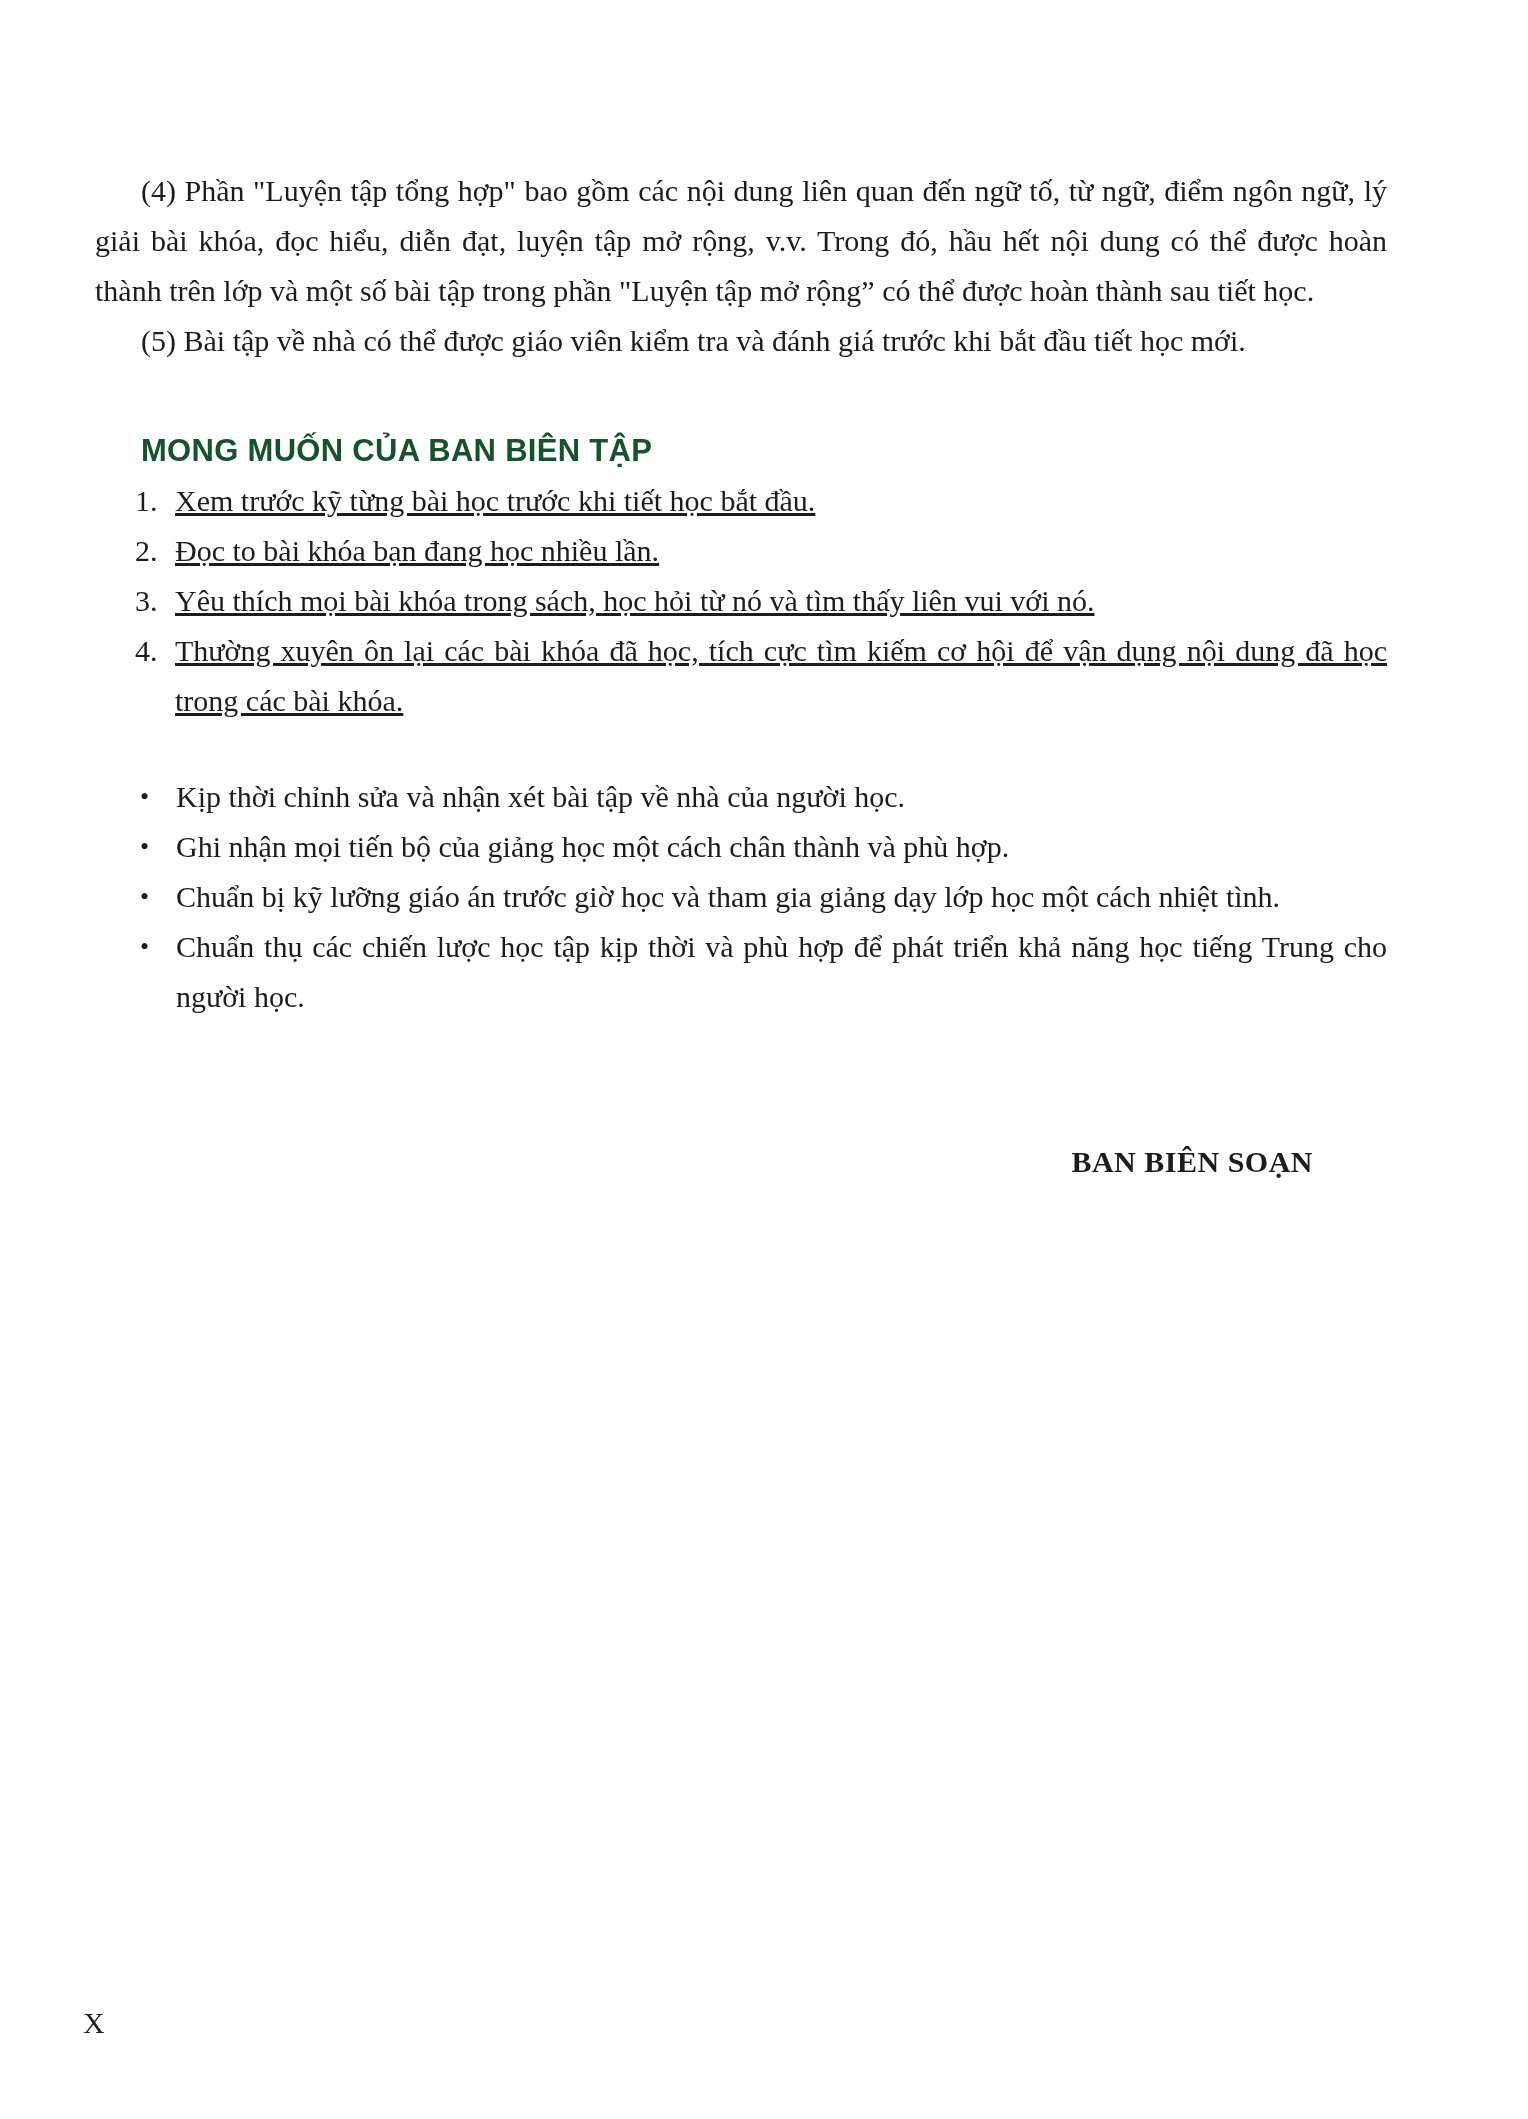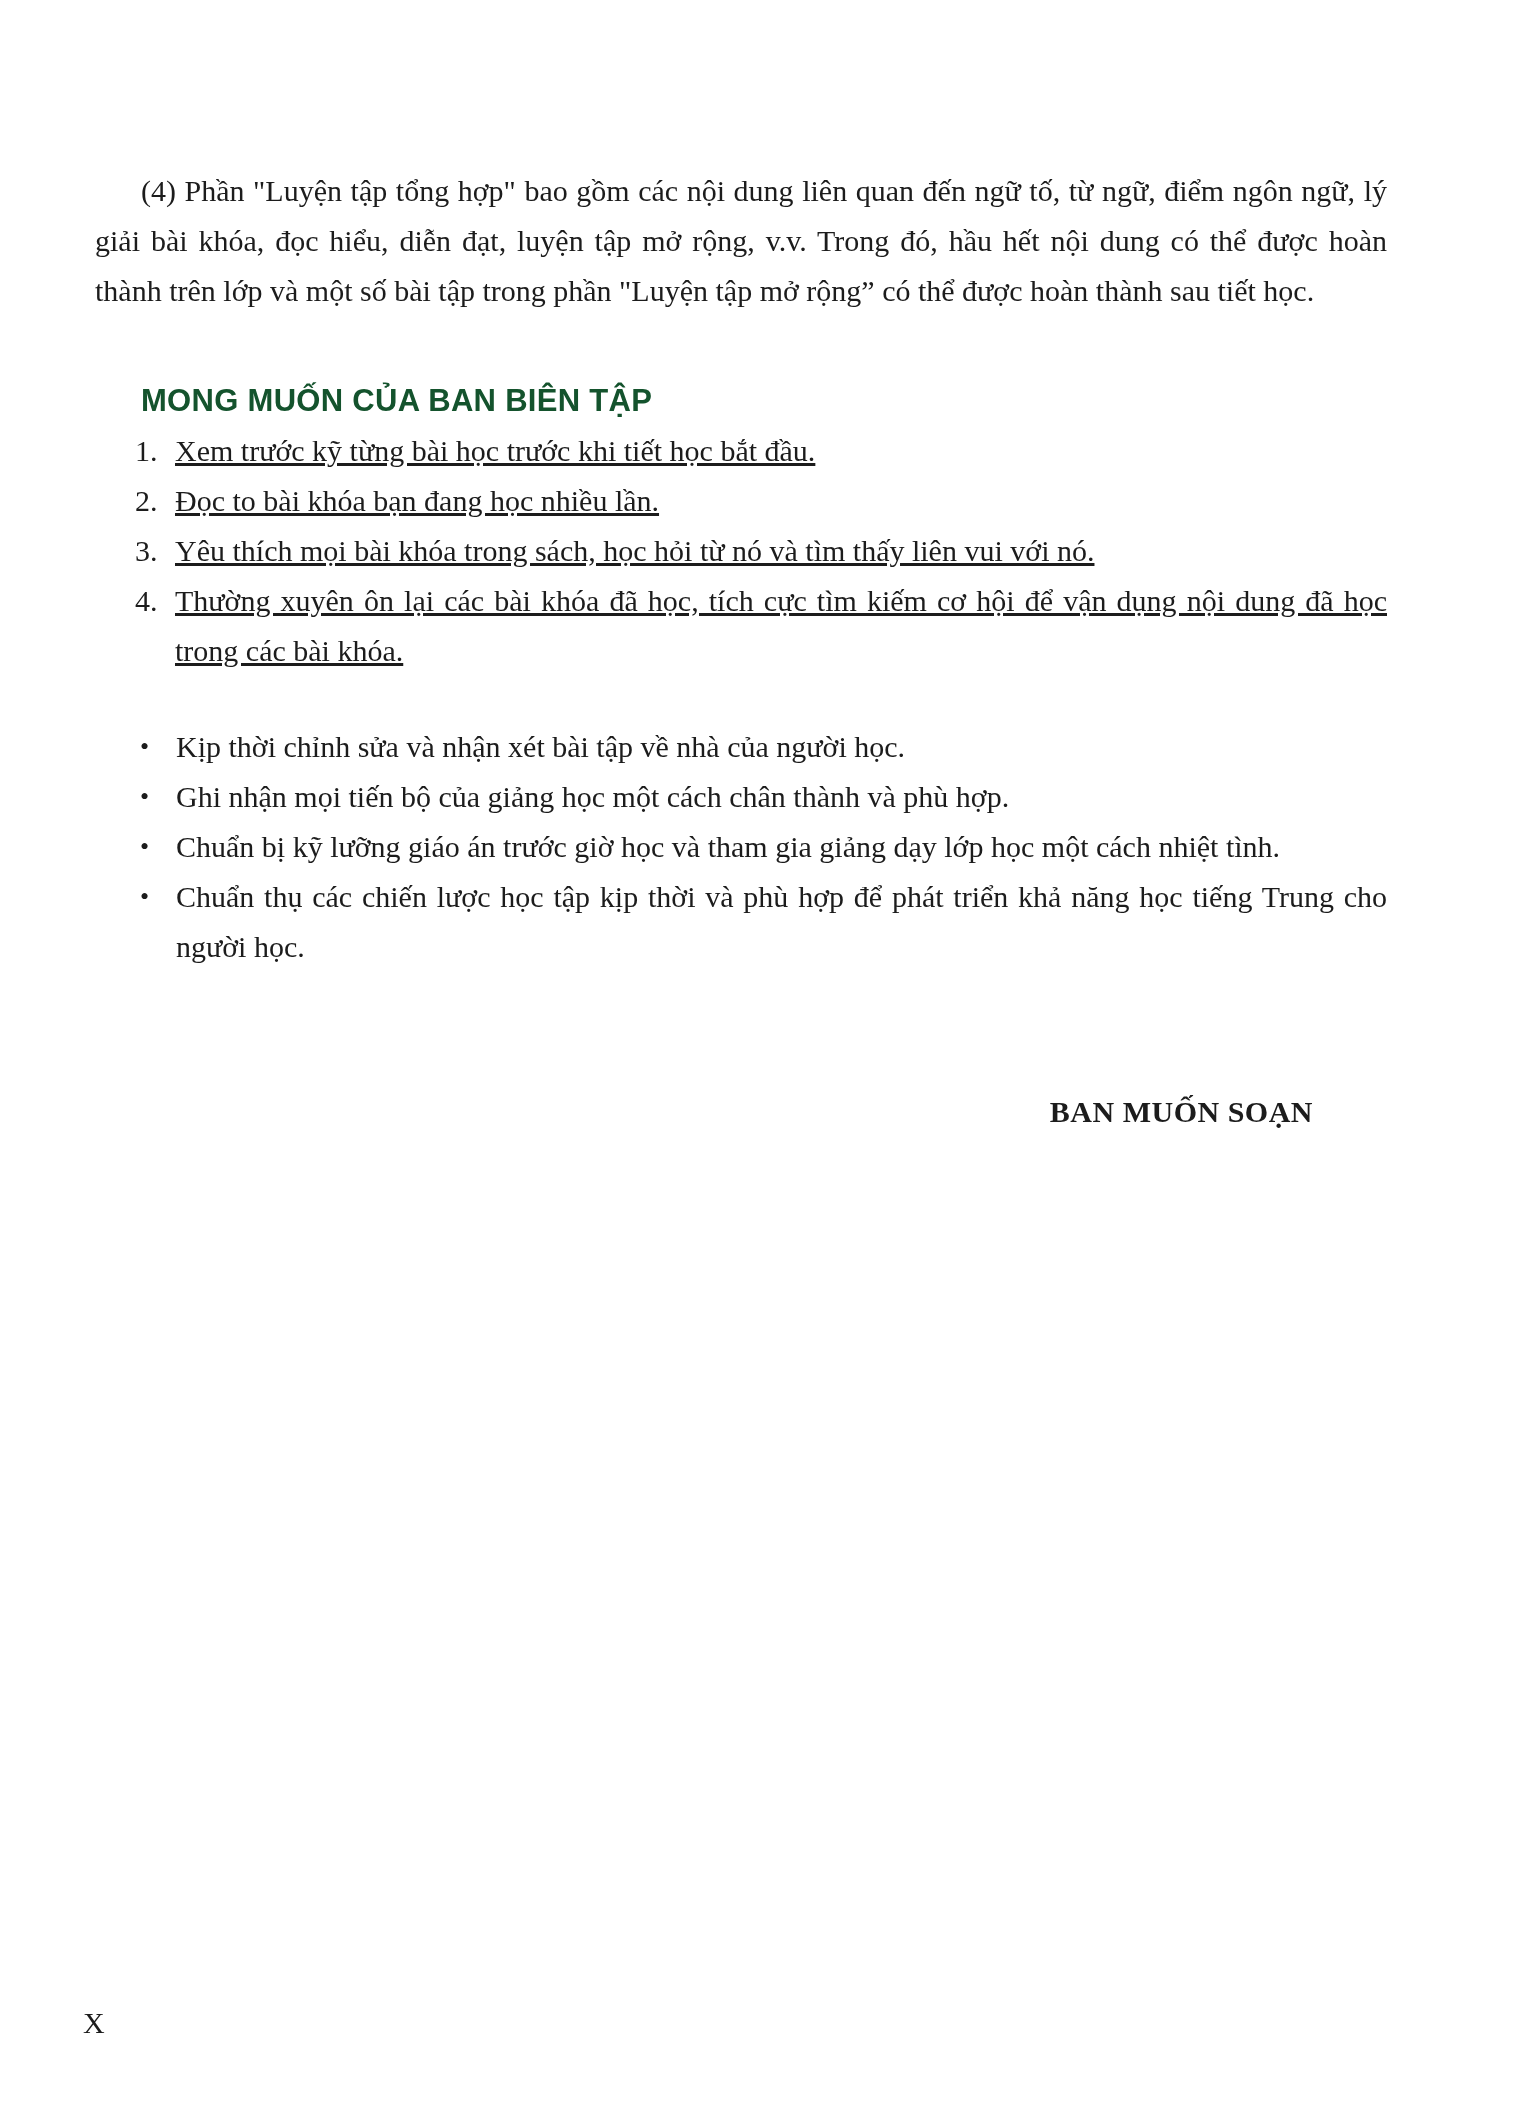--- a/index.html
+++ b/index.html
@@ -72,20 +72,21 @@
   }
 </style>
 </head>
 <body>
 
 <div class="page">
   <div class="content">
 
     <p class="para">(4) Phần "Luyện tập tổng hợp" bao gồm các nội dung liên quan đến ngữ tố, từ ngữ, điểm ngôn ngữ, lý giải bài khóa, đọc hiểu, diễn đạt, luyện tập mở rộng, v.v. Trong đó, hầu hết nội dung có thể được hoàn thành trên lớp và một số bài tập trong phần "Luyện tập mở rộng” có thể được hoàn thành sau tiết học.</p>
 
+    <p class="para">(5) Bài tập về nhà có thể được giáo viên kiểm tra và đánh giá trước khi bắt đầu tiết học mới.</p>
 
     <div class="section-heading" style="color: #14532d;">MONG MUỐN CỦA BAN BIÊN TẬP</div>
 
     <div class="olist">
       <div class="oitem">
         <span class="num">1.</span>
         <span class="itext">Xem trước kỹ từng bài học trước khi tiết học bắt đầu.</span>
       </div>
       <div class="oitem">
         <span class="num">2.</span>
@@ -113,18 +114,18 @@
       <div class="bitem">
         <span class="marker">•</span>
         <span class="itext">Chuẩn bị kỹ lưỡng giáo án trước giờ học và tham gia giảng dạy lớp học một cách nhiệt tình.</span>
       </div>
       <div class="bitem">
         <span class="marker">•</span>
         <span class="itext">Chuẩn thụ các chiến lược học tập kịp thời và phù hợp để phát triển khả năng học tiếng Trung cho người học.</span>
       </div>
     </div>
 
-    <div class="signature">BAN MUỐN SOẠN</div>
+    <div class="signature">BAN BIÊN SOẠN</div>
 
   </div>
 
   <div class="page-num">X</div>
 </div>
 
 </body></html>

